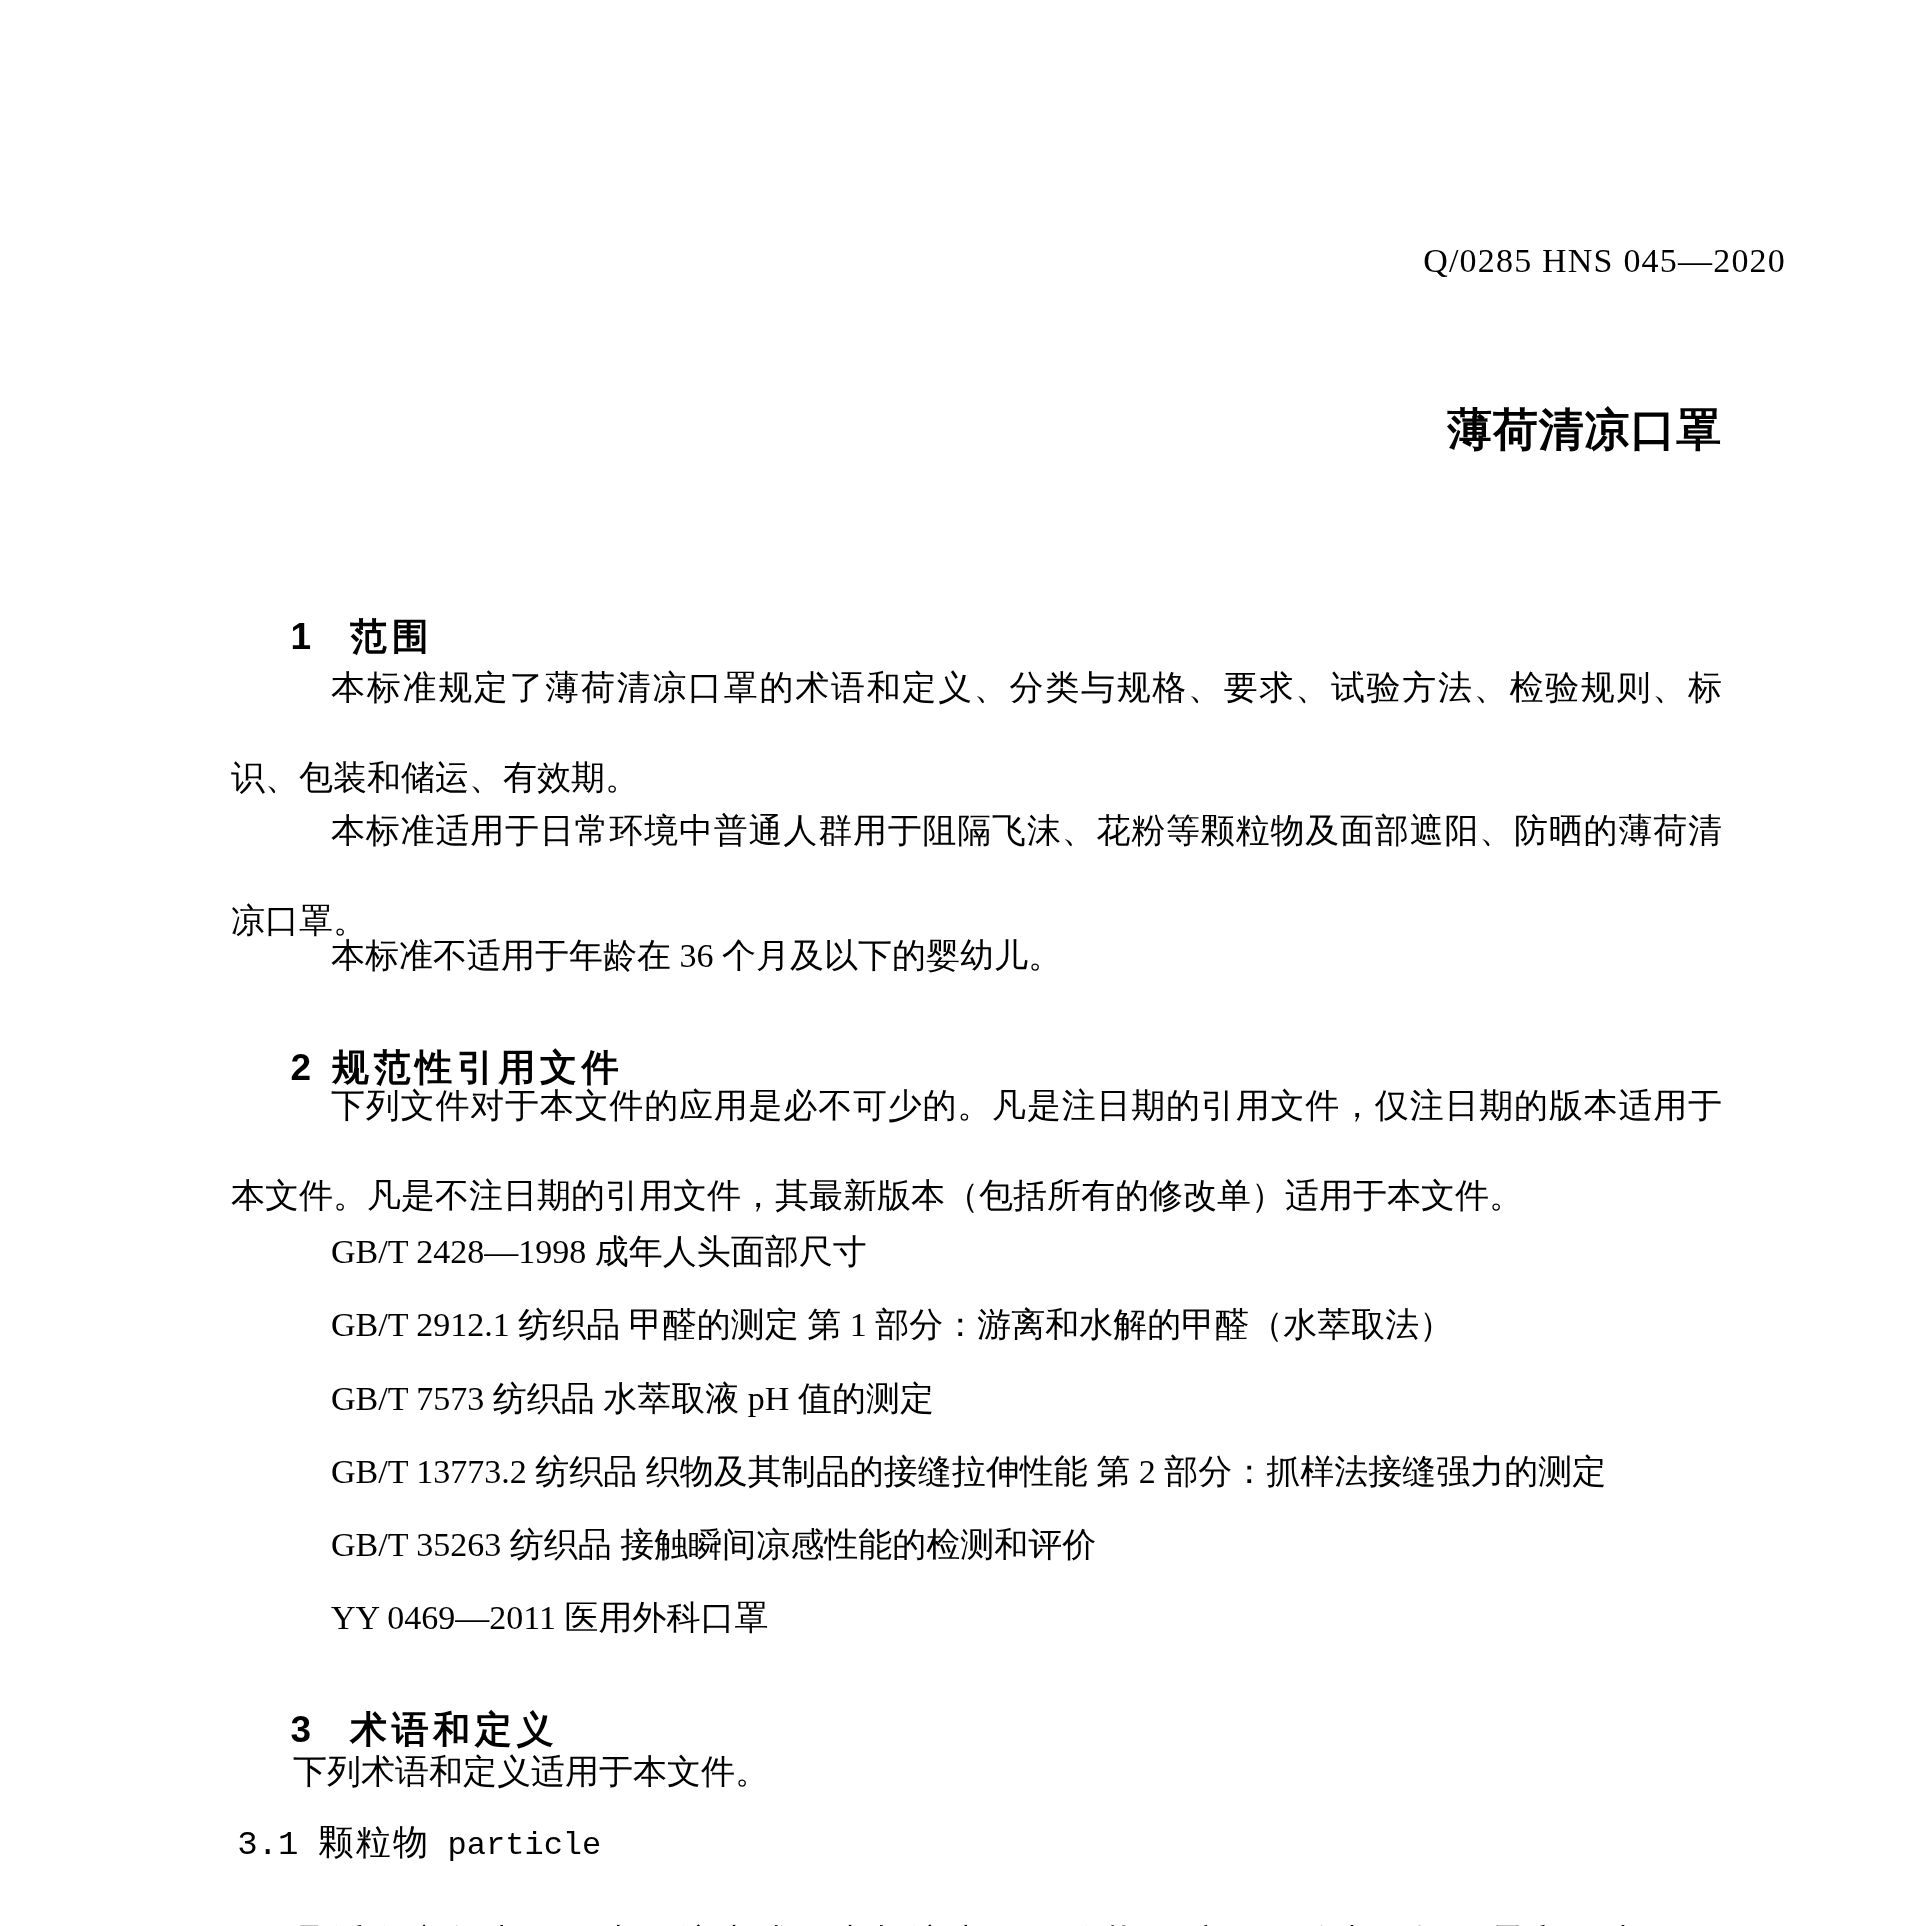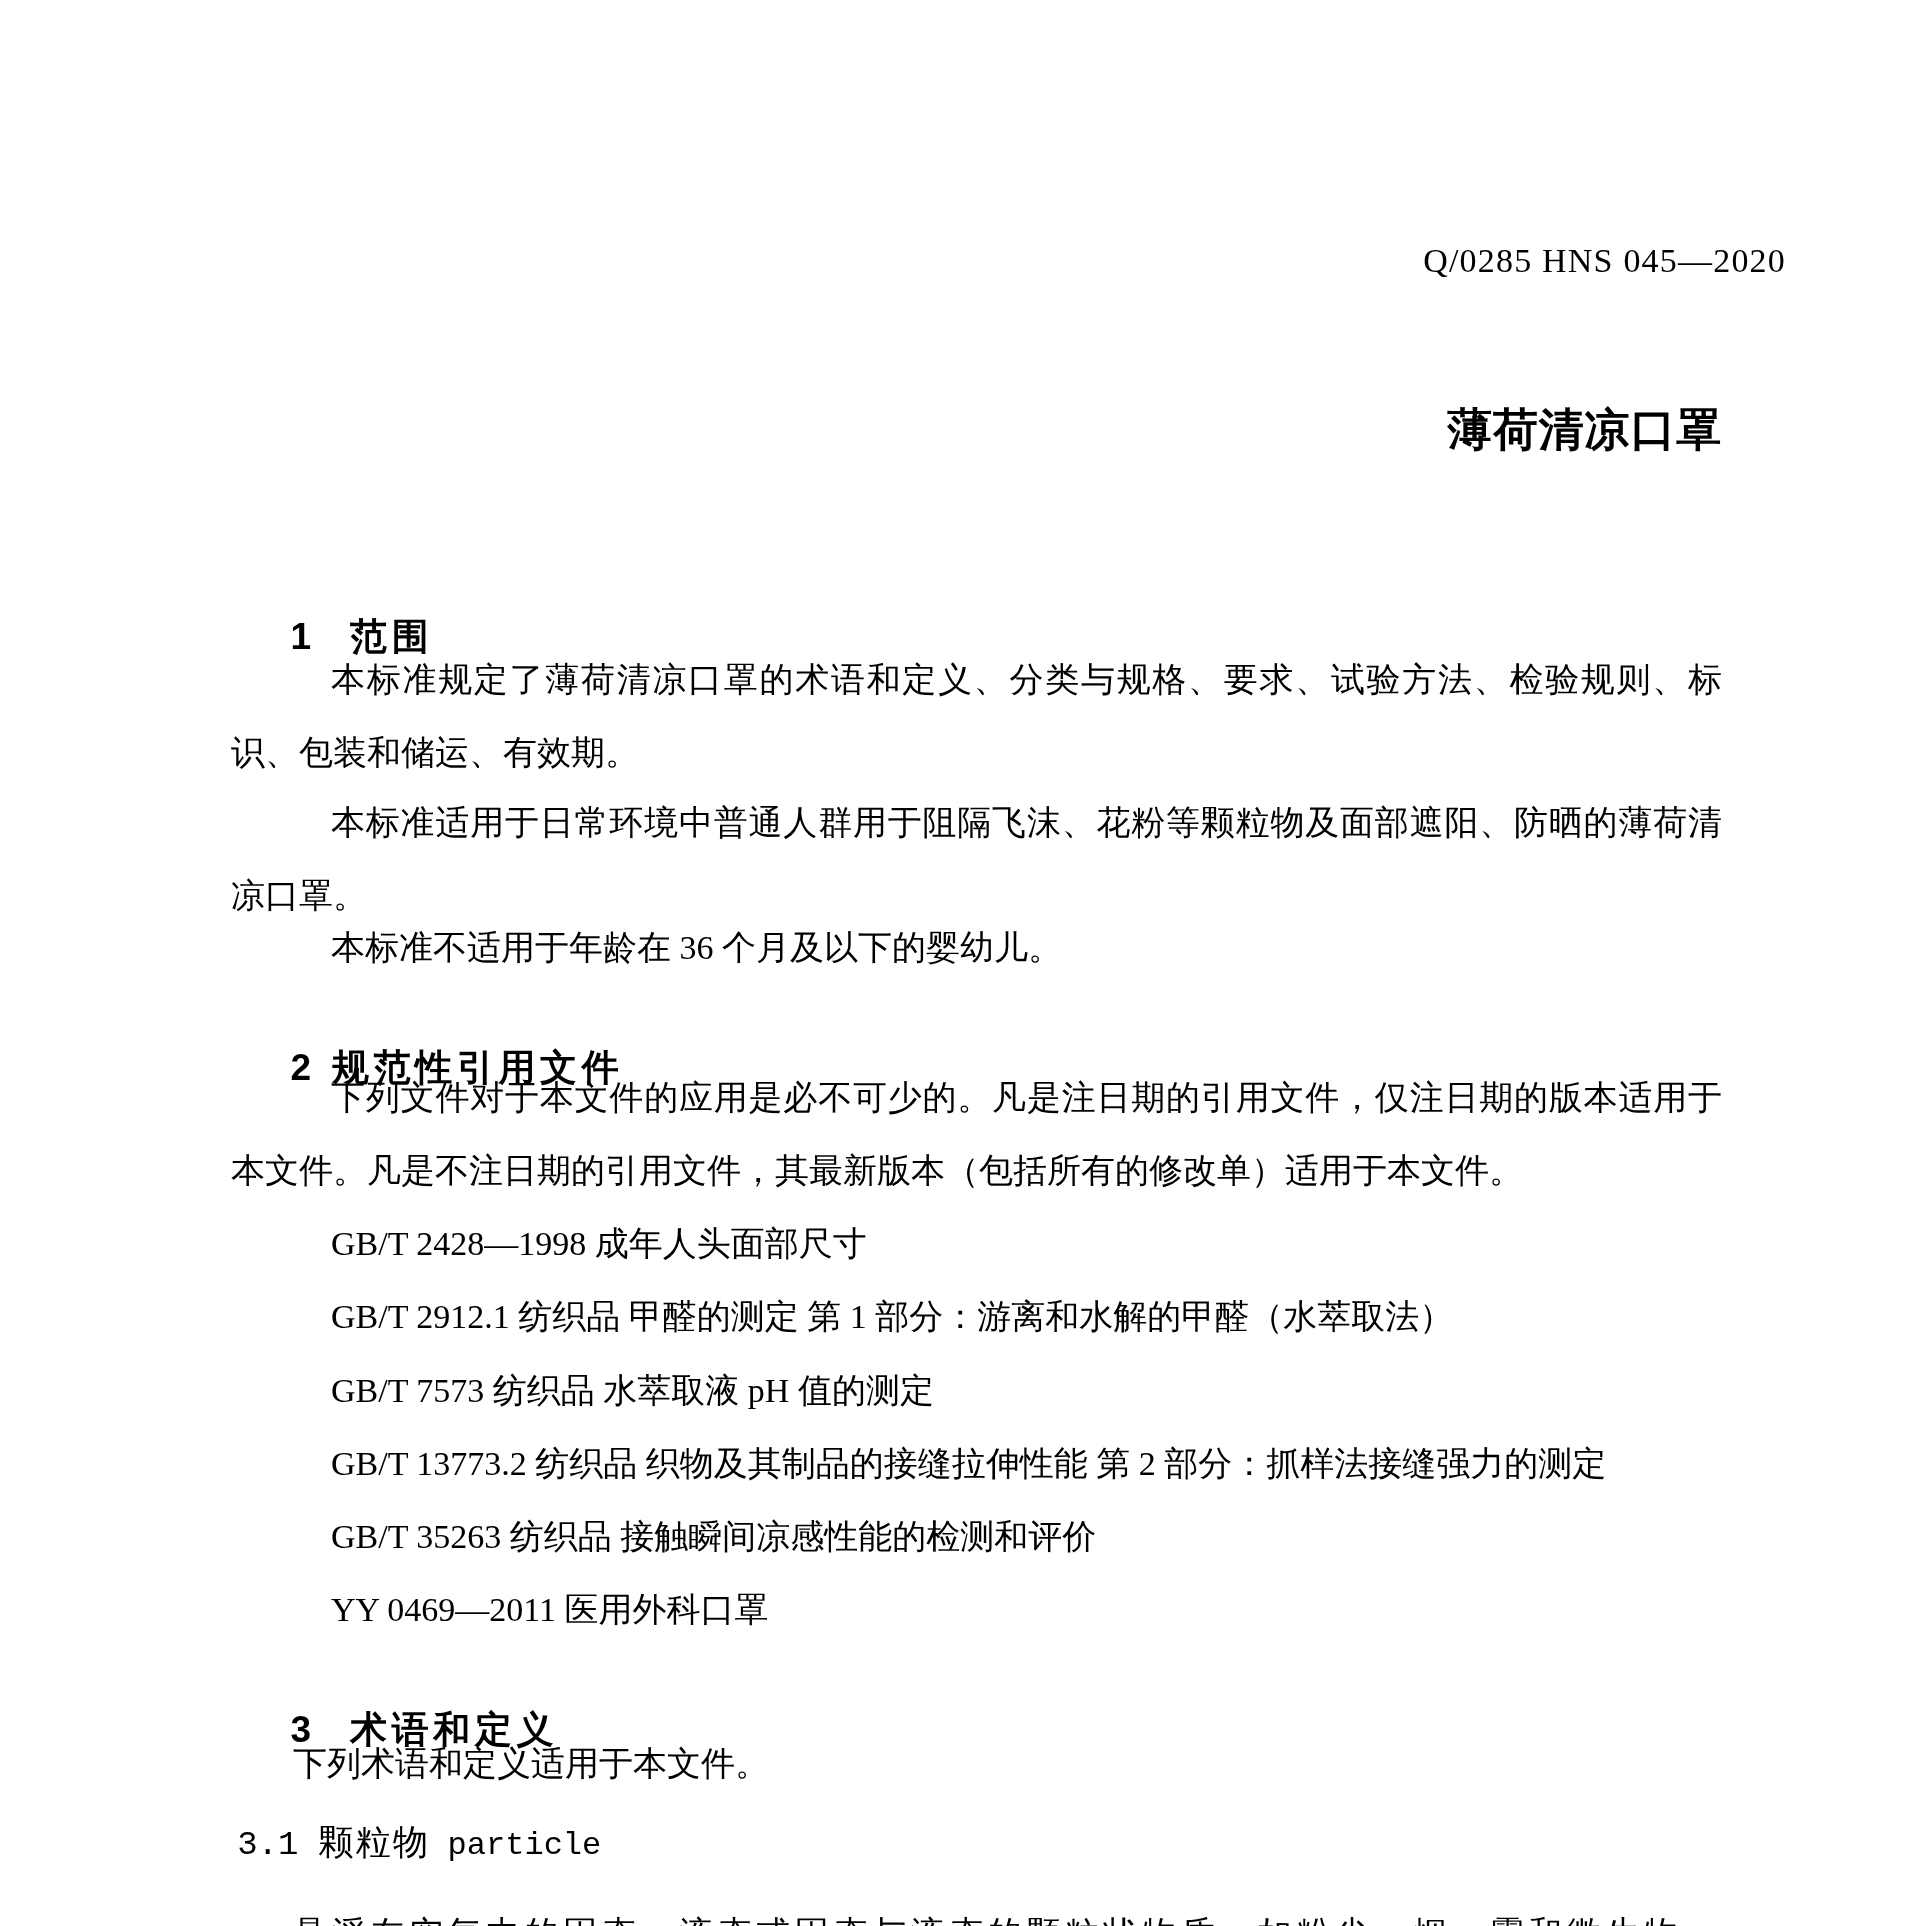--- a/index.html
+++ b/index.html
@@ -51,21 +51,21 @@
     white-space: pre;
   }
   .sec .hnum { margin-right: 21px; letter-spacing: 0; }
   .sec .hnum.wide { margin-right: 39px; }
   .body {
     position: absolute;
     left: 231px;
     width: 1491px;
     margin: 0;
     font-size: 34px;
-    line-height: 73px;
+    line-height: 90px;
     font-family: "Liberation Serif", "DejaVu Serif", serif;
     text-align: justify;
   }
   .ind2  { text-indent: 100px; }
   .ind15 { text-indent: 62px; }
   .ls-wide { letter-spacing: 4.6px; }
   .term-head {
     position: absolute;
     left: 231px;
     width: 1491px;

